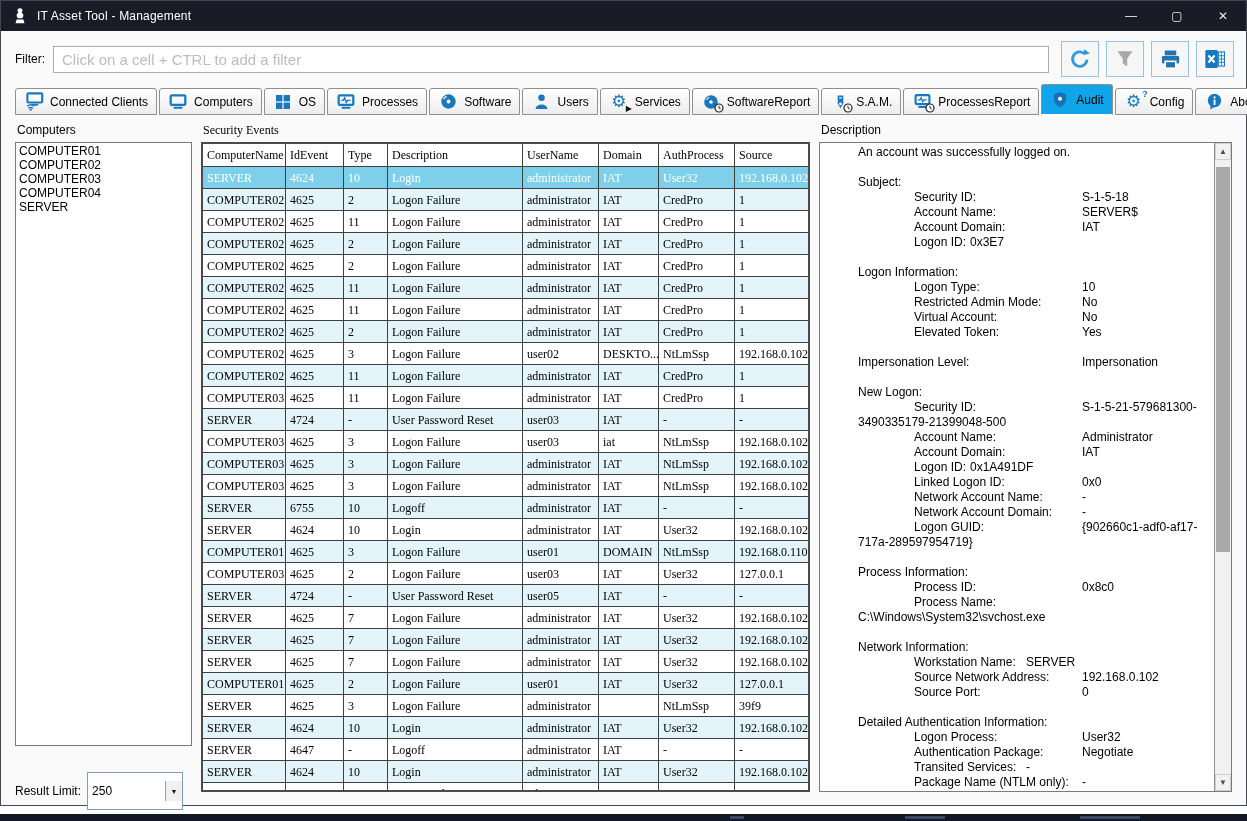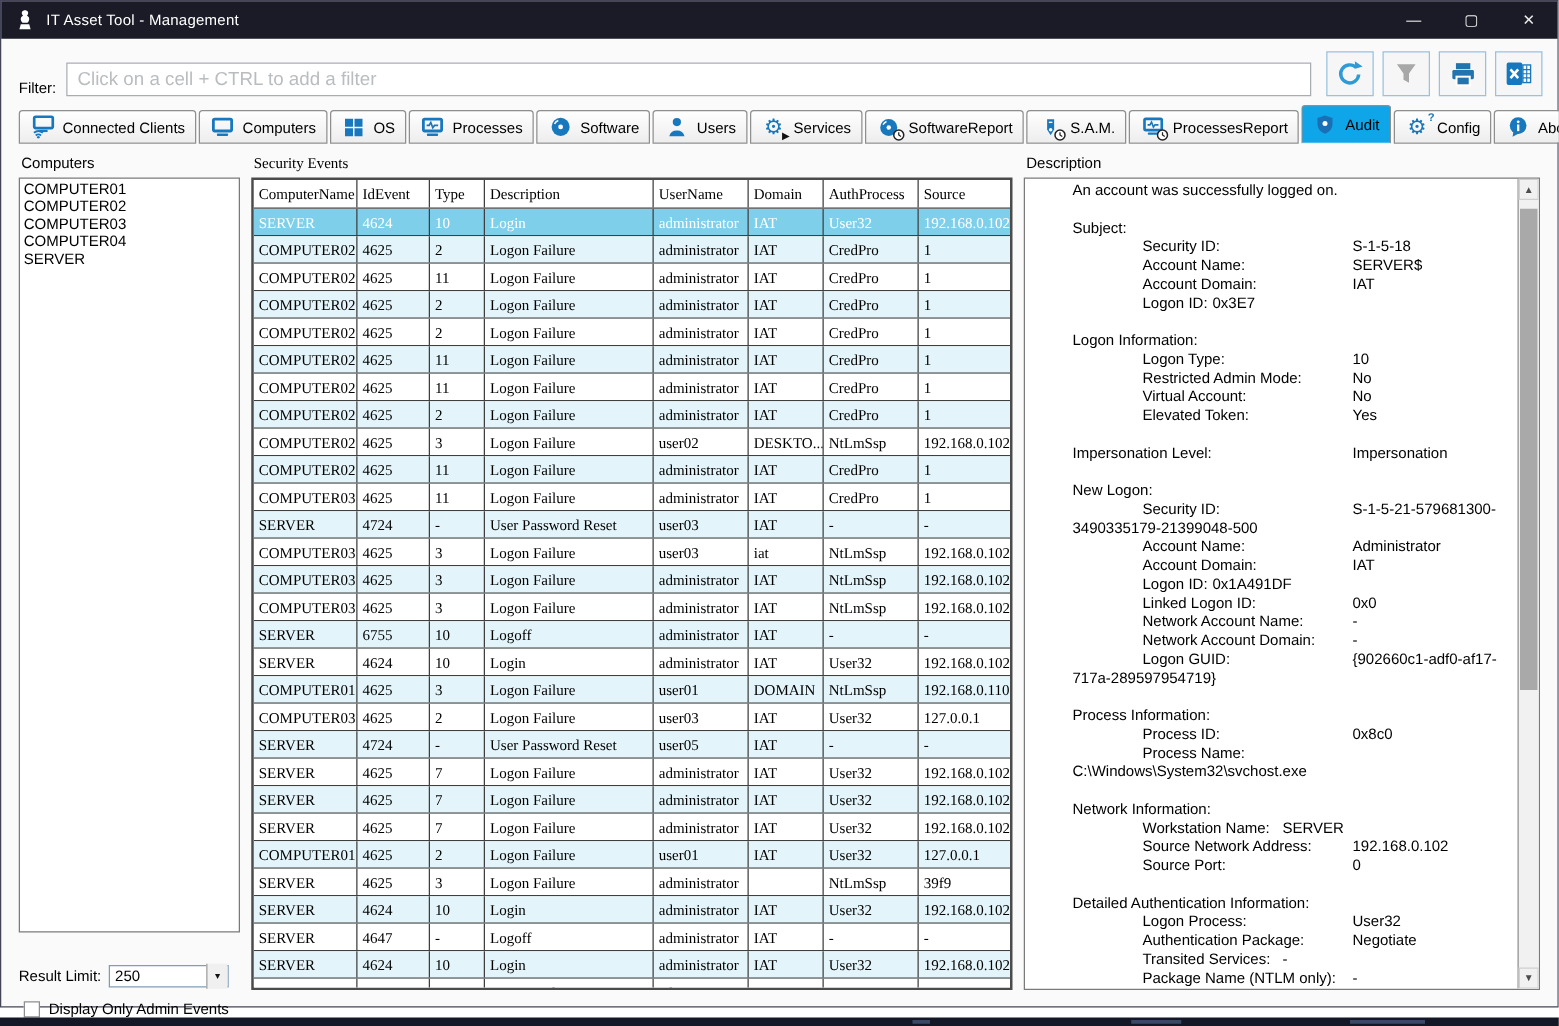--- a/index.html
+++ b/index.html
@@ -7,21 +7,21 @@
   .window { width:1247px; height:806px; border:1px solid #45455a; background:#fafafa; display:flex; flex-direction:column; }
 
   
   .titlebar { height:30px; background:#1b1b27; display:flex; align-items:center; color:#fff; flex:0 0 auto; }
   .app-icon { width:18px; height:18px; margin:0 8px 0 10px; display:inline-flex; }
   .titlebar .title { font-size:12px; letter-spacing:.2px; }
   .win-controls { margin-left:auto; display:flex; height:100%; }
   .win-btn { width:46px; height:100%; display:flex; align-items:center; justify-content:center; color:#ececec; font-size:12px; }
 
   
-  .filter-row { display:flex; align-items:flex-end; padding:10px 12px 6px 14px; gap:8px; }
+  .filter-row { display:flex; align-items:center; padding:10px 12px 6px 14px; gap:8px; }
   .filter-row label { font-size:12px; color:#000; flex:0 0 auto; }
   .filter-input { flex:1 1 auto; height:27px; border:1px solid #a9adb2; background:#fff; font-size:15px; padding:0 8px; color:#333; outline:none; }
   .filter-input::placeholder { color:#b9bdc0; }
   .toolbar { display:flex; gap:7px; margin-left:4px; }
   .tool-btn { width:38px; height:36px; border:1px solid #99c2e0; background:#f6f6f6; display:flex; align-items:center; justify-content:center; }
 
   
   .tabbar { display:flex; align-items:flex-end; padding:0 0 0 14px; height:32px; flex:0 0 auto; }
   .tab { display:flex; align-items:center; gap:6px; border:1px solid #8f8f8f; border-radius:3px 3px 0 0; background:linear-gradient(#ffffff,#ededed); height:27px; padding:0 8px; margin-right:2px; font-size:12px; color:#000; white-space:nowrap; }
   .tab.selected { background:#0ea5e9; height:31px; border-bottom:1px solid #fff; position:relative; z-index:2; }
@@ -29,21 +29,21 @@
   .ovl { position:absolute; right:-3px; bottom:-2px; width:10px; height:10px; }
 
   
   .content { display:flex; padding:6px 14px 0 14px; gap:9px; flex:1 1 auto; }
   .panel-label { font-size:12px; color:#000; margin:2px 0 4px 2px; height:15px; }
   .left-col { width:177px; flex:0 0 auto; display:flex; flex-direction:column; }
   .listbox { width:177px; height:604px; background:#fff; border:1px solid #7a7a7a; font-size:12px; padding:1px 0 0 2px; overflow:hidden; }
   .listbox .li { height:14px; line-height:14px; padding-left:1px; white-space:nowrap; }
   .result-row { display:flex; align-items:center; gap:6px; margin-top:26px; }
   .result-row .rl-label { font-size:12px; }
-  .combobox { width:96px; height:18px; border:1px solid #7f9db9; background:#fff; display:flex; align-items:center; font-size:12px; }
+  .combobox { width:96px; height:38px; border:1px solid #7f9db9; background:#fff; display:flex; align-items:center; font-size:12px; }
   .combobox .val { flex:1; padding-left:4px; }
   .combobox .dd { width:17px; height:20px; background:#f0f0f0; border-left:1px solid #a0a0a0; display:flex; align-items:center; justify-content:center; font-size:7px; color:#111; }
   .check-row { display:flex; align-items:center; gap:7px; margin:10px 0 0 4px; font-size:12px; }
   .checkbox { width:13px; height:13px; border:1px solid #8e8e8e; background:#fff; flex:0 0 auto; }
 
   .center-col { width:609px; flex:0 0 auto;font-family:Liberation Serif, serif; }
   .grid-wrap { display:flex; height:650px; border:2px solid #4b4b4b; background:#fff; overflow:hidden; }
   .grid-main { width:704px; }
   .grow { display:flex; height:22px; border-bottom:1px solid #3f3f3f; background:#fff; }
   .grow.header { height:23px; background:#fff; }

